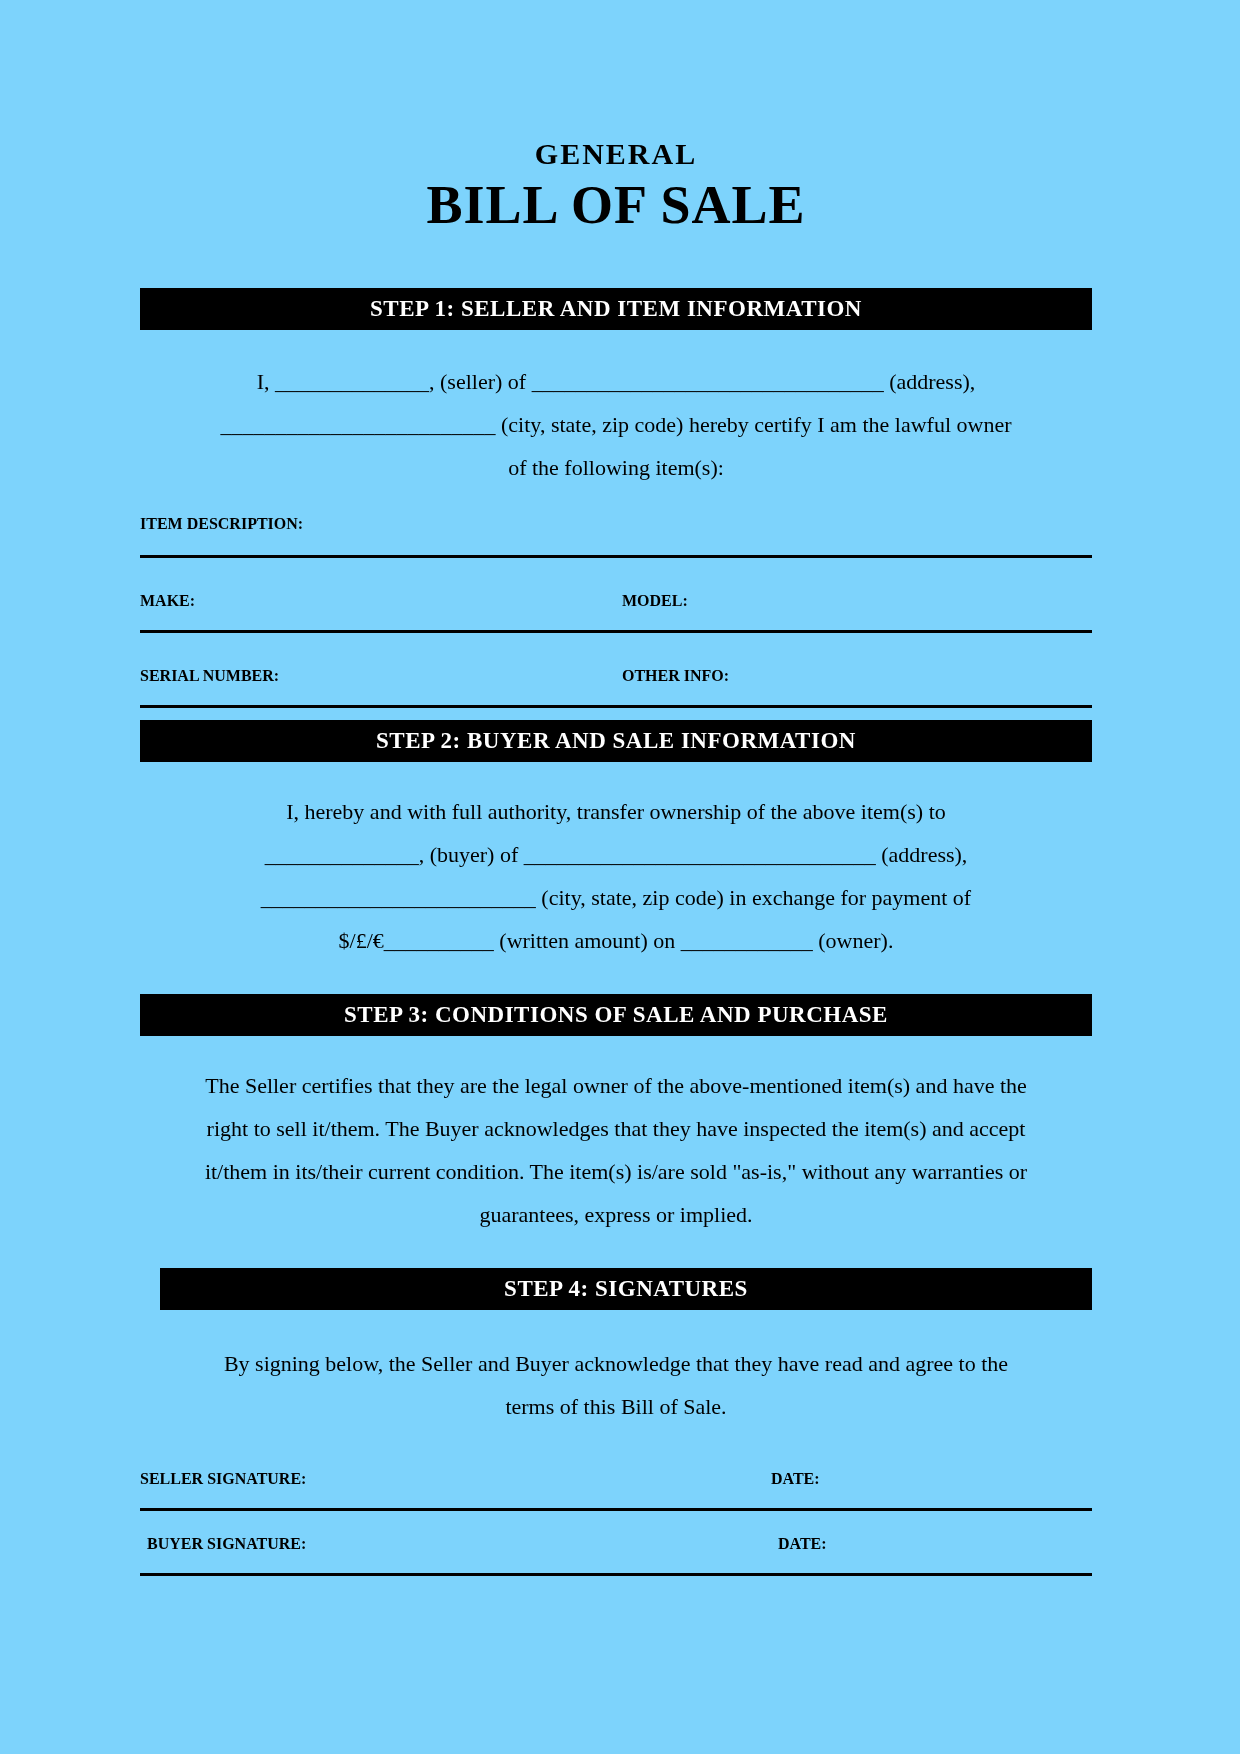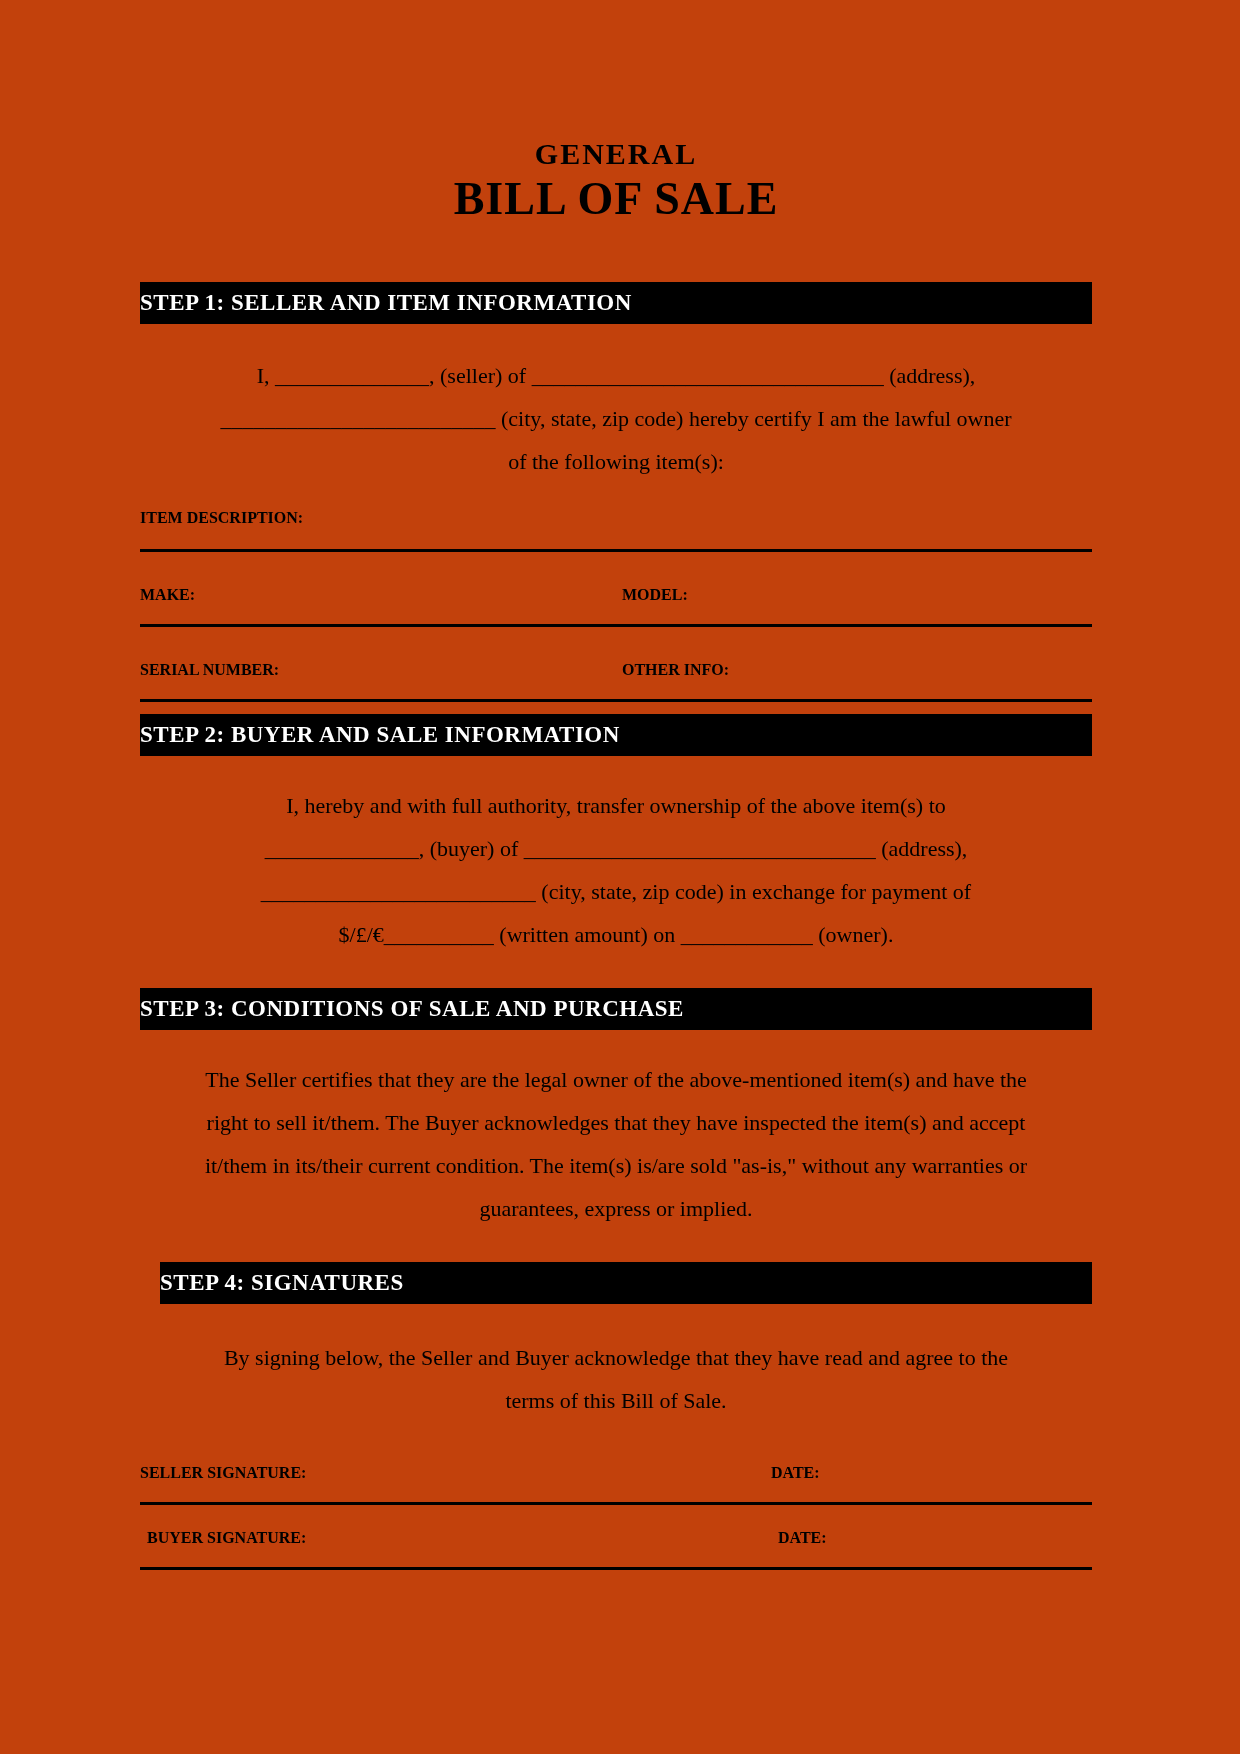--- a/index.html
+++ b/index.html
@@ -4,46 +4,48 @@
 <style>
   html, body {
     margin: 0;
     padding: 0;
     background: #ffffff;
   }
   .page {
     position: relative;
     width: 1240px;
     height: 1754px;
-    background: #c2410c;
+    background: #7dd3fc;
     color: #000000;
     font-family: "Liberation Serif", "DejaVu Serif", serif;
     box-sizing: border-box;
     padding: 136px 148px 0 140px;
     overflow: hidden;
   }
   .title-small {
     text-align: center;
     font-size: 30px;
     line-height: 36px;
     font-weight: bold;
     letter-spacing: 2px;
   }
   .title-large {
     text-align: center;
-    font-size: 46px;
+    font-size: 54px;
     line-height: 54px;
     font-weight: bold;
     letter-spacing: 1px;
+    margin-top: 6px;
   }
   .banner {
     background: #000000;
     color: #ffffff;
     height: 42px;
     line-height: 42px;
+    text-align: center;
     font-weight: bold;
     font-size: 23px;
     letter-spacing: 0.5px;
   }
   .banner-1 { margin-top: 56px; }
   .banner-2 { margin-top: 12px; }
   .banner-3 { margin-top: 32px; }
   .banner-4 { margin-top: 32px; margin-left: 20px; }
   .para {
     font-size: 22px;

